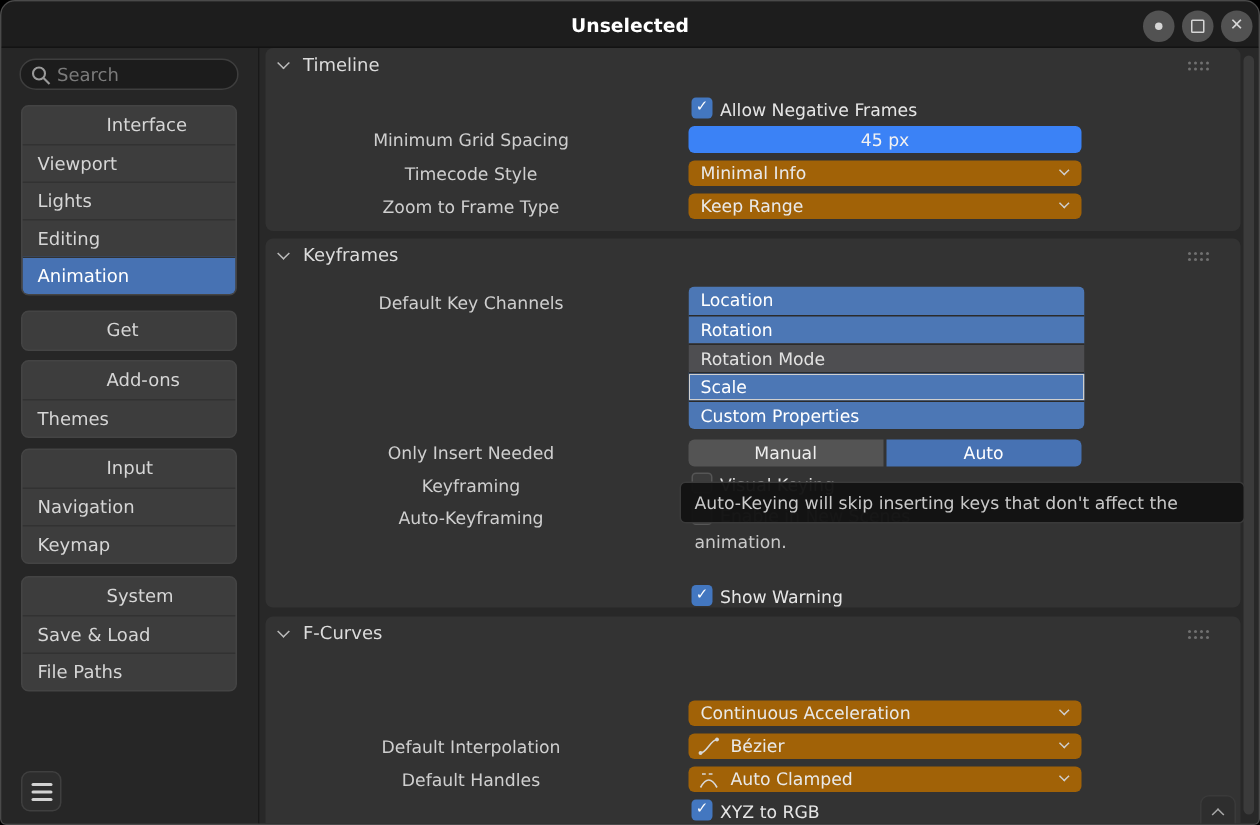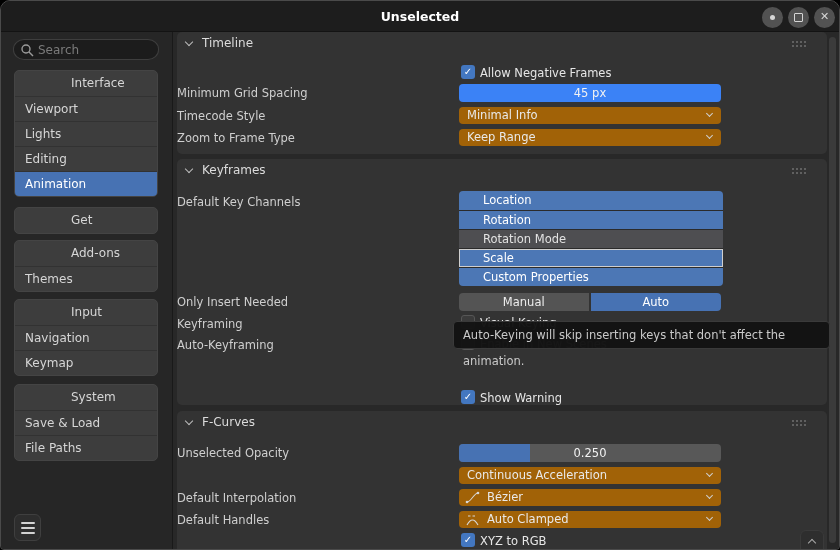--- a/index.html
+++ b/index.html
@@ -37,21 +37,21 @@
   
   .main { position:absolute; top:31px; left:172px; right:0; bottom:0; background:#282828; }
   .panel { position:absolute; left:4px; width:650px; background:#333333; border-radius:5px; }
   .phead { position:absolute; top:0; left:0; height:22px; line-height:22px; color:#dcdcdc; font-size:12px; }
   .chev { display:inline-block; width:6px; height:6px; border-right:1.5px solid #bdbdbd; border-bottom:1.5px solid #bdbdbd;
     transform:rotate(45deg); margin:0 10px 2px 9px; }
   .dots { position:absolute; right:19px; top:9px; display:grid; grid-template-columns:repeat(4,4px); grid-auto-rows:4px; }
   .dots i { width:2px; height:2px; background:#707070; border-radius:50%; }
 
   .prow { position:absolute; left:0; width:650px; }
-  .rlabel { position:absolute; left:0; width:274px; text-align:left; color:#cfcfcf; font-size:11.5px; }
+  .rlabel { position:absolute; left:0; width:274px; text-align:center; color:#cfcfcf; font-size:11.5px; }
   .rctrl { position:absolute; left:282px; width:262px; }
 
   .chk { position:absolute; width:14px; height:14px; border-radius:3px; text-align:center; }
   .chk.on { background:#4377c0; color:#fff; font-size:10px; line-height:14px; }
   .chk.off { background:#3b3b3b; border:1px solid #565656; }
   .cblabel { position:absolute; color:#e6e6e6; font-size:11.5px; }
 
   .valfield { height:18px; line-height:18px; background:#3b82f6; border-radius:4px; text-align:center;
     color:#f2f2f2; font-size:11.5px; }
   .slider { position:relative; height:18px; background:#585858; border-radius:4px; overflow:hidden; }
@@ -59,21 +59,21 @@
   .slider .num { position:relative; display:block; text-align:center; line-height:18px; color:#f2f2f2; font-size:11.5px; }
 
   .dd { position:relative; height:17px; line-height:17px; background:#a16207; border-radius:4px;
     color:#e9e9e9; font-size:11.5px; padding-left:8px; }
   .dd .ddchev { position:absolute; right:9px; top:4px; width:5px; height:5px;
     border-right:1.5px solid #cfcfcf; border-bottom:1.5px solid #cfcfcf; transform:rotate(45deg); }
   .dd.withicon { padding-left:28px; }
   .dd svg { position:absolute; left:6px; top:1px; }
 
   .chlist { position:absolute; left:282px; width:264px; border-radius:4px; overflow:hidden; }
-  .chrow { height:19px; line-height:19px; padding-left:24px; font-size:11.5px; border-top:1px solid #2b2b2b; }
+  .chrow { height:19px; line-height:19px; padding-left:8px; font-size:11.5px; border-top:1px solid #2b2b2b; }
   .chrow:first-child { border-top:none; }
   .chrow.sel { background:#4c77b5; color:#ffffff; }
   .chrow.unsel { background:#4e4e51; color:#e2e2e2; }
   .chrow.activerow { box-shadow:inset 0 0 0 1px #cfcfcf; }
 
   .seg { display:flex; height:18px; }
   .segbtn { line-height:18px; text-align:center; font-size:11.5px; }
   .segbtn.manual { width:130px; background:#545454; color:#ededed; border-radius:4px 0 0 4px; margin-right:2px; }
   .segbtn.auto { width:131px; background:#4772b3; color:#ffffff; border-radius:0 4px 4px 0; }
 
@@ -253,27 +253,20 @@
           <i></i>
           <i></i>
           <i></i>
           <i></i>
           <i></i>
           <i></i>
           <i></i>
           <i></i>
         </div>
 
-      <div class="prow" style="top:33px; height:18px">
-        <span class="rlabel" style="top:2px">Unselected Opacity</span>
-        <div class="rctrl slider">
-          <div class="fill"></div>
-          <span class="num">0.250</span>
-        </div>
-      </div>
       <div class="prow" style="top:56px; height:17px">
         <div class="rctrl dd">
           <span>Continuous Acceleration</span>
           <span class="ddchev"></span>
         </div>
       </div>
       <div class="prow" style="top:78px; height:17px">
         <span class="rlabel" style="top:2px">Default Interpolation</span>
         <div class="rctrl dd withicon">
           <svg width="15" height="15" viewBox="0 0 15 15">

